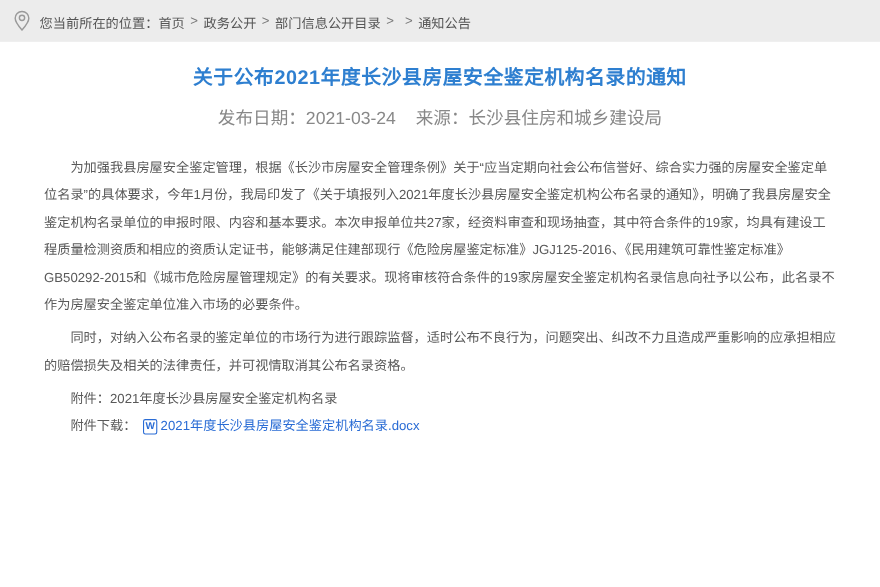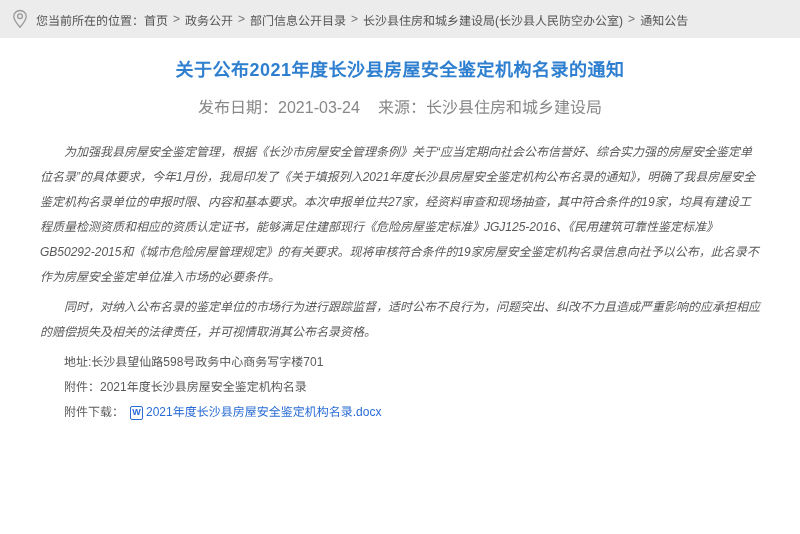--- a/index.html
+++ b/index.html
@@ -56,21 +56,21 @@
   .doc-meta .gap { display: inline-block; width: 18px; }
 
   
   .content {
     margin-top: 22px;
     padding: 0 40px;
     font-size: 12px;
     line-height: 25px;
     color: var(--body_text, #595959);
   }
-  .content p.para { text-indent: 2em; margin-bottom: 5px; font-style: italic; }
+  .content p.para { text-indent: 2em; margin-bottom: 5px; }
   .content p.line { text-indent: 2em; margin-bottom: 0; }
   .attach-row { display: flex; align-items: center; padding-left: 2em; }
   .attach-row .lbl { flex: 0 0 auto; }
   .doc-icon {
     display: inline-flex;
     align-items: center;
     justify-content: center;
     width: 13px;
     height: 14px;
     margin: 0 3px 0 6px;
@@ -97,34 +97,32 @@
     <path d="M8 1.5 C4.4 1.5 1.8 4.2 1.8 7.5 C1.8 10.3 5.2 15 8 18.2 C10.8 15 14.2 10.3 14.2 7.5 C14.2 4.2 11.6 1.5 8 1.5 Z" stroke="#999999" stroke-width="1.3"></path>
     <circle cx="8" cy="7.2" r="2.4" stroke="#999999" stroke-width="1.3"></circle>
   </svg>
   <span>您当前所在的位置：</span>
   <a>首页</a>
   <span class="sep">&gt;</span>
   <a>政务公开</a>
   <span class="sep">&gt;</span>
   <a>部门信息公开目录</a>
   <span class="sep">&gt;</span>
-  <a>长沙县住房和城乡建设局(长沙县人民防空办公室)</a>
   <span class="sep">&gt;</span>
   <a>通知公告</a>
 </div>
 
 <h1 class="doc-title">关于公布2021年度长沙县房屋安全鉴定机构名录的通知</h1>
 
 <div class="doc-meta">
   <span>发布日期：</span><span>2021-03-24</span><span class="gap"></span><span>来源：</span><span>长沙县住房和城乡建设局</span>
 </div>
 
 <div class="content">
   <p class="para">为加强我县房屋安全鉴定管理，根据《长沙市房屋安全管理条例》关于“应当定期向社会公布信誉好、综合实力强的房屋安全鉴定单位名录”的具体要求，今年1月份，我局印发了《关于填报列入2021年度长沙县房屋安全鉴定机构公布名录的通知》，明确了我县房屋安全鉴定机构名录单位的申报时限、内容和基本要求。本次申报单位共27家，经资料审查和现场抽查，其中符合条件的19家，均具有建设工程质量检测资质和相应的资质认定证书，能够满足住建部现行《危险房屋鉴定标准》JGJ125-2016、《民用建筑可靠性鉴定标准》GB50292-2015和《城市危险房屋管理规定》的有关要求。现将审核符合条件的19家房屋安全鉴定机构名录信息向社予以公布，此名录不作为房屋安全鉴定单位准入市场的必要条件。</p>
   <p class="para">同时，对纳入公布名录的鉴定单位的市场行为进行跟踪监督，适时公布不良行为，问题突出、纠改不力且造成严重影响的应承担相应的赔偿损失及相关的法律责任，并可视情取消其公布名录资格。</p>
-  <p class="line">地址:长沙县望仙路598号政务中心商务写字楼701</p>
   <p class="line">附件：2021年度长沙县房屋安全鉴定机构名录</p>
   <div class="attach-row">
     <span class="lbl">附件下载：</span>
     <span class="doc-icon">W</span>
     <a class="attach-link">2021年度长沙县房屋安全鉴定机构名录.docx</a>
   </div>
 </div>
 
 </body></html>

